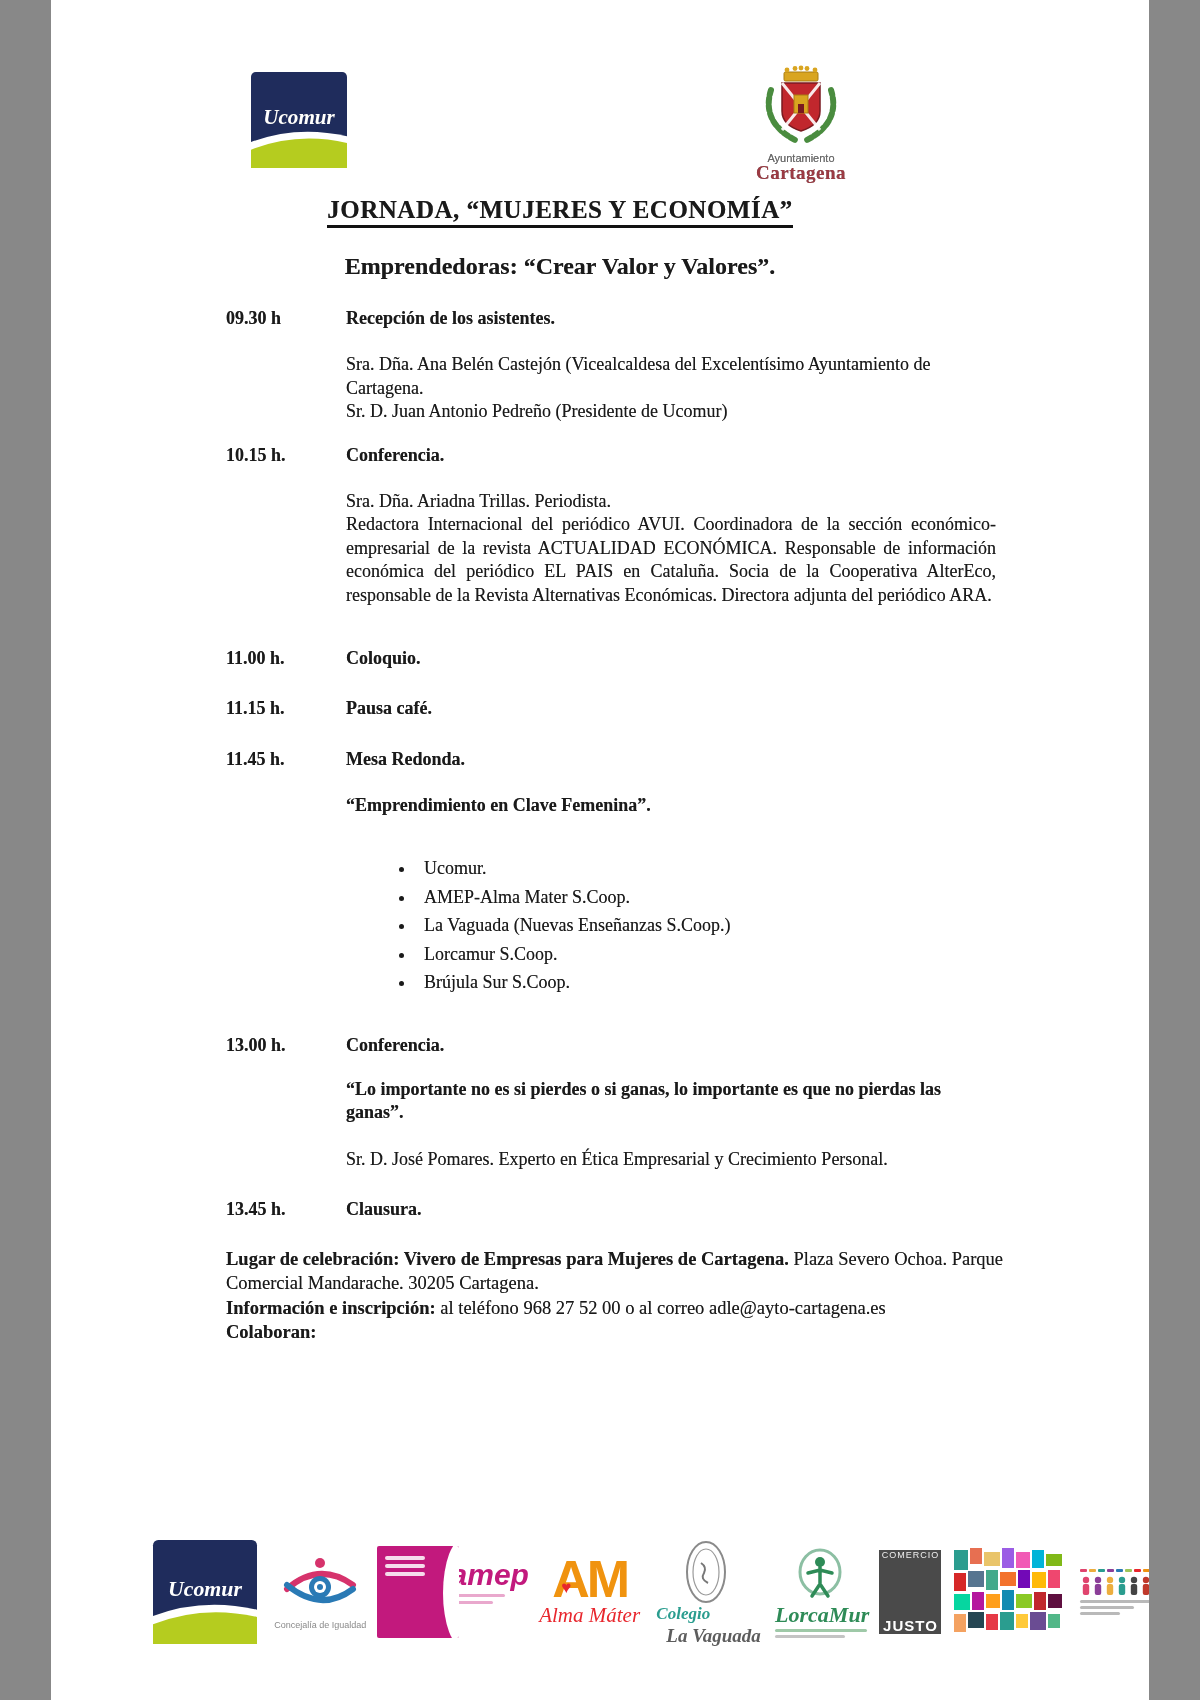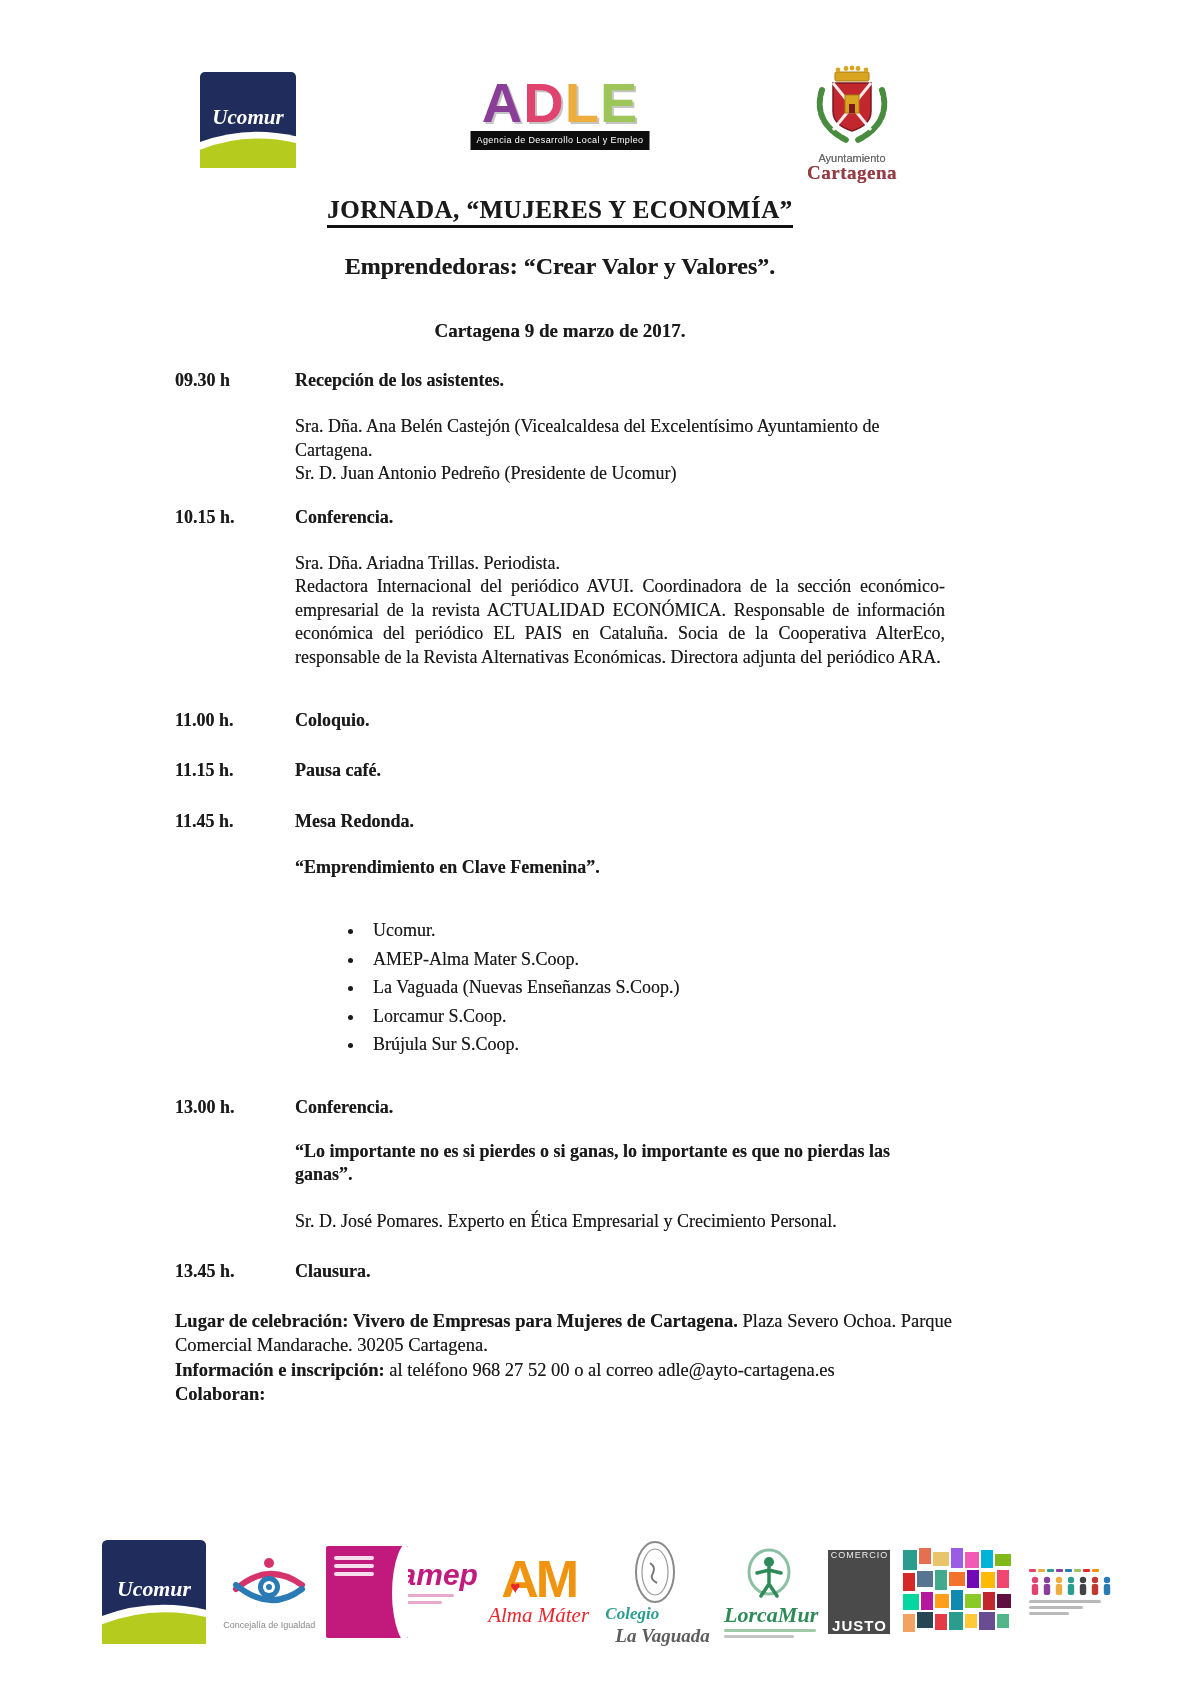--- a/index.html
+++ b/index.html
@@ -2,21 +2,21 @@
 <html lang="es" style="--navy: #1f2c5c; --lime: #b5cc1f; --adle-a: #8b3e98; --adle-d: #e0446e; --adle-l: #edae3e; --adle-e: #9dc558; --ayto-red: #9c3a43; --laurel: #4a8c3f; --shield-red: #c1272d; --gold: #d9a520; --magenta: #c2197d; --orange: #f0930f; --heart-red: #e8262d; --teal: #2a9d8f; --lorca-green: #2e8b57; --dark-box: #4a4a4a; --pink: #d6336c; --blue: #2a7ab5;"><head>
 <meta charset="utf-8">
 <style>
   :root{
     --ink:#1a1a1a;
   }
   *{box-sizing:border-box;margin:0;padding:0;}
   html,body{background:#888;}
   .page{
     position:relative;
-    width:1200px;height:1700px;
+    width:1098px;height:1700px;
     margin:0 auto;
     background:#ffffff;
     font-family:"Liberation Serif", serif;
     color:var(--ink);
     overflow:hidden;
     text-shadow:0 0 .6px rgba(50,50,50,.65);
   }
   .content{padding:70px 255px 0 175px;}
 
   
@@ -98,24 +98,20 @@
 
     <div class="logo-row">
 
       <svg class="ucomur-box" viewBox="0 0 100 100">
         <rect x="0" y="0" width="100" height="100" rx="5" style="fill:var(--navy)"></rect>
         <path d="M0,73 Q48,55 100,67 L100,100 L0,100 Z" fill="#ffffff"></path>
         <path d="M0,81 Q48,62 100,74 L100,100 L0,100 Z" style="fill:var(--lime)"></path>
         <text x="50" y="54" text-anchor="middle" font-size="22" font-style="italic" font-weight="bold" fill="#ffffff" font-family="Liberation Serif, serif">Ucomur</text>
       </svg>
 
-      <div class="adle">
-        <div class="adle-letters"><span style="color:var(--adle-a)">A</span><span style="color:var(--adle-d)">D</span><span style="color:var(--adle-l)">L</span><span style="color:var(--adle-e)">E</span></div>
-        <div class="adle-bar">Agencia de Desarrollo Local y Empleo</div>
-      </div>
 
       <div class="ayto">
         <svg width="116" height="86" viewBox="0 0 116 86">
           <path d="M28,26 Q18,58 52,76" style="stroke:var(--laurel)" stroke-width="6" fill="none" stroke-dasharray="5 3" stroke-linecap="round"></path>
           <path d="M88,26 Q98,58 64,76" style="stroke:var(--laurel)" stroke-width="6" fill="none" stroke-dasharray="5 3" stroke-linecap="round"></path>
           <rect x="41" y="8" width="34" height="9" rx="1.5" style="fill:var(--gold)" stroke="#a97c12" stroke-width="1"></rect>
           <circle cx="44" cy="6" r="2.4" style="fill:var(--gold)"></circle>
           <circle cx="52" cy="4.5" r="2.4" style="fill:var(--gold)"></circle>
           <circle cx="58" cy="4" r="2.4" style="fill:var(--gold)"></circle>
           <circle cx="64" cy="4.5" r="2.4" style="fill:var(--gold)"></circle>
@@ -126,21 +122,20 @@
           <rect x="51" y="31" width="14" height="18" style="fill:var(--gold)" stroke="#a97c12" stroke-width="1"></rect>
           <rect x="55" y="40" width="6" height="9" fill="#7a1a20"></rect>
         </svg>
         <div class="ayto-cap1">Ayuntamiento</div>
         <div class="ayto-cap2">Cartagena</div>
       </div>
     </div>
 
     <h1 class="title"><span>JORNADA, “MUJERES Y ECONOMÍA”</span></h1>
     <h2 class="subtitle">Emprendedoras: “Crear Valor y Valores”.</h2>
-    <div class="dateline">Cartagena 9 de marzo de 2017.</div>
 
     <div class="schedule">
 
       <div class="srow">
         <span class="time">09.30 h</span>
         <span class="stitle">Recepción de los asistentes.</span>
       </div>
 
       <p class="detail">
         <span>Sra. Dña. Ana Belén Castejón (Vicealcaldesa del Excelentísimo Ayuntamiento de Cartagena.</span><br>

